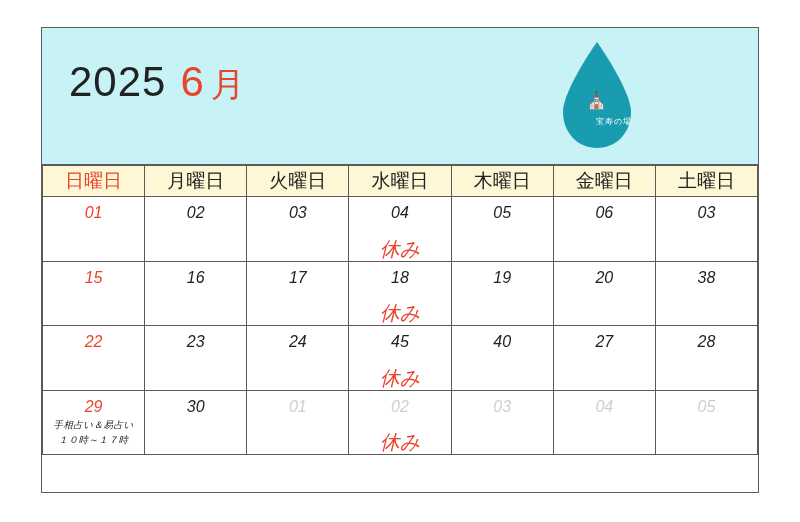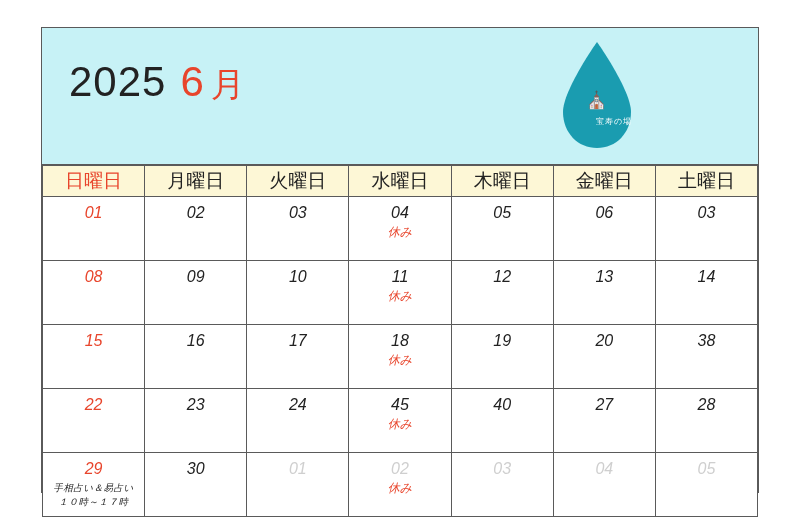--- a/index.html
+++ b/index.html
@@ -120,23 +120,23 @@
     display: block;
     font-size: 16px;
     color: #222222;
     margin-top: 7px;
     line-height: 1.1;
   }
   .daynum.sun { color: #e8452c; }
   .daynum.other { color: #cfcfcf; }
   .note {
     display: block;
-    font-size: 12px;
+    font-size: 20px;
     color: #e8452c;
-    margin-top: 4px;
+    margin-top: 16px;
     line-height: 1.15;
   }
   .note.small {
     font-size: 9.5px;
     color: #222222;
     margin-top: 3px;
     line-height: 1.5;
     letter-spacing: 0.5px;
   }
 </style>
@@ -194,44 +194,20 @@
           </td>
           <td class="cell">
             <span class="daynum">06</span>
           </td>
           <td class="cell">
             <span class="daynum">03</span>
           </td>
         </tr>
         <tr>
           <td class="cell">
-            <span class="daynum sun">08</span>
-          </td>
-          <td class="cell">
-            <span class="daynum">09</span>
-          </td>
-          <td class="cell">
-            <span class="daynum">10</span>
-          </td>
-          <td class="cell">
-            <span class="daynum">11</span>
-            <span class="note">休み</span>
-          </td>
-          <td class="cell">
-            <span class="daynum">12</span>
-          </td>
-          <td class="cell">
-            <span class="daynum">13</span>
-          </td>
-          <td class="cell">
-            <span class="daynum">14</span>
-          </td>
-        </tr>
-        <tr>
-          <td class="cell">
             <span class="daynum sun">15</span>
           </td>
           <td class="cell">
             <span class="daynum">16</span>
           </td>
           <td class="cell">
             <span class="daynum">17</span>
           </td>
           <td class="cell">
             <span class="daynum">18</span>

